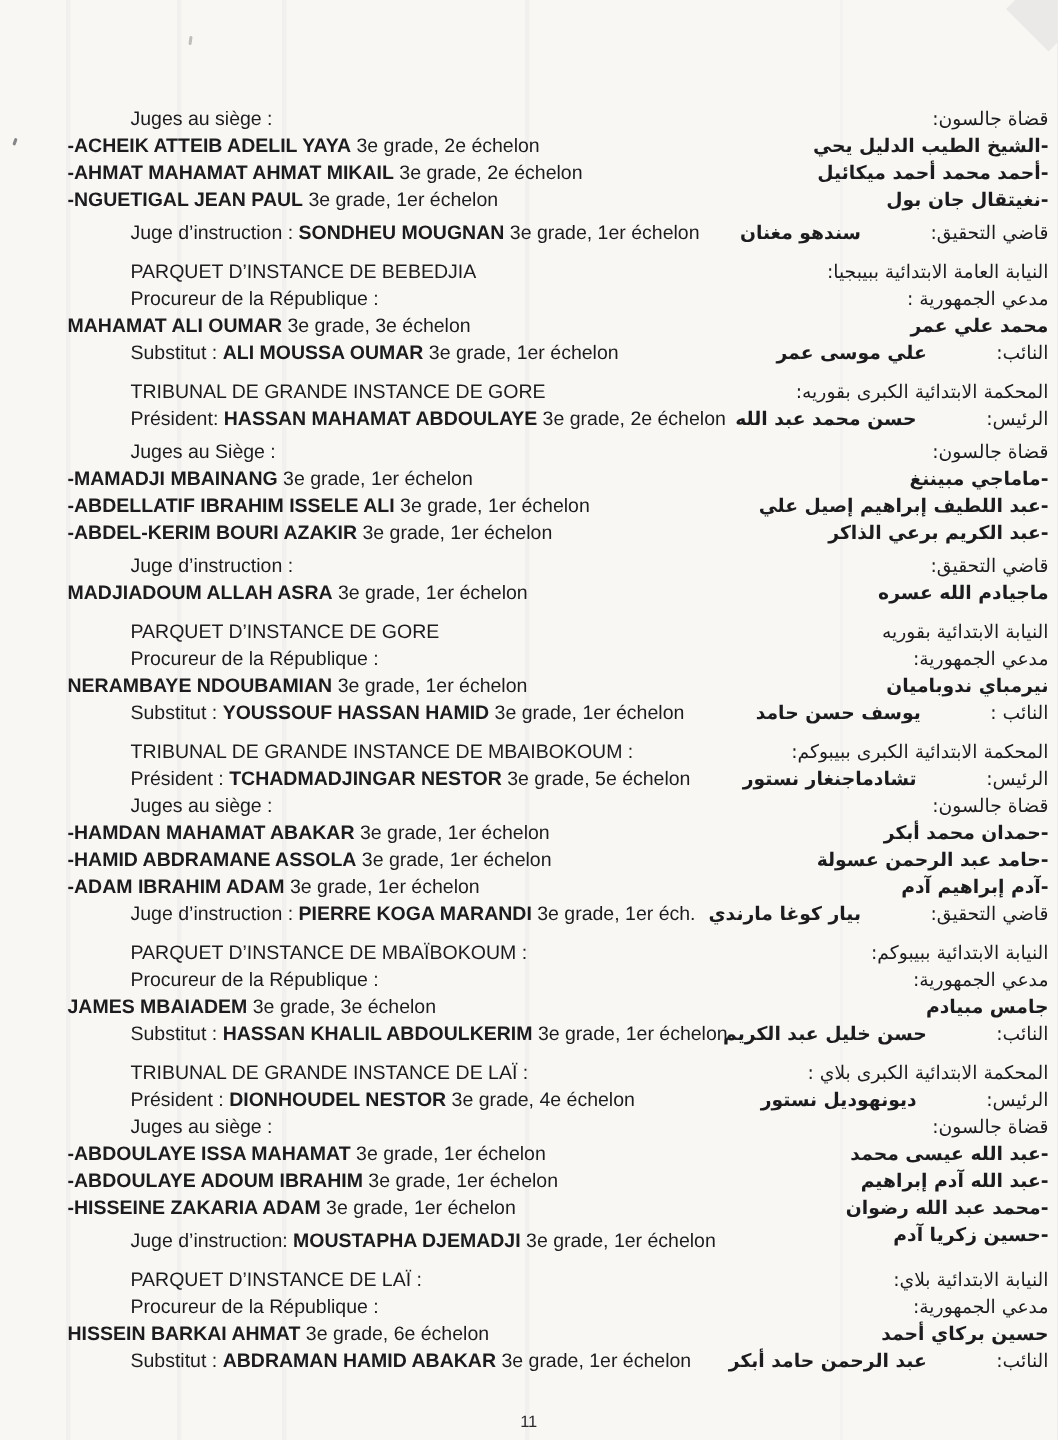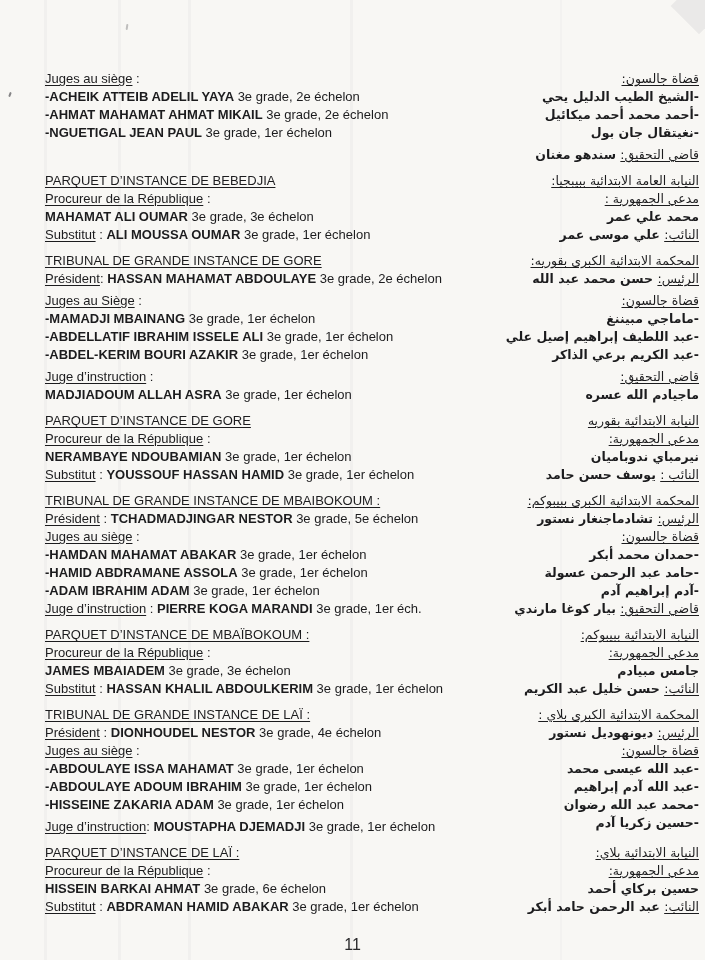--- a/index.html
+++ b/index.html
@@ -29,25 +29,25 @@
   .col-fr{width:414px;flex:none;}
   .col-ar{
     flex:1;min-width:0;
     direction:rtl;
     font-family:"DejaVu Sans",sans-serif;
   }
   .line{height:18px;line-height:18px;font-size:13px;white-space:nowrap;}
   .col-ar .line{font-size:12.5px;}
   .line.gap{margin-top:4px;}
   .seg.b{font-weight:bold;}
-  .seg.u{text-decoration:underline;text-underline-offset:2px;}
+  .seg.u{text-underline-offset:2px;margin-left:42px;}
 
   .footer{
     position:absolute;left:0;right:0;bottom:6px;
-    text-align:center;font-size:16px;color:#2a2a2c;
+    text-align:center;font-size:11px;color:#2a2a2c;
     font-family:"Liberation Sans",sans-serif;
   }
 </style>
 </head>
 <body>
 
 <div class="page">
   <div class="streak s1"></div>
   <div class="streak s2"></div>
   <div class="streak s3"></div>
@@ -57,20 +57,21 @@
   <div class="speck a"></div>
   <div class="speck b"></div>
 
   <div class="content" id="sections-root">
       <div class="section">
         <div class="col-fr">
           <div class="line"><span class="seg u">Juges au siège</span><span class="seg"> :</span></div>
           <div class="line"><span class="seg b">-ACHEIK ATTEIB ADELIL YAYA</span><span class="seg"> 3e grade, 2e échelon</span></div>
           <div class="line"><span class="seg b">-AHMAT MAHAMAT AHMAT MIKAIL</span><span class="seg"> 3e grade, 2e échelon</span></div>
           <div class="line"><span class="seg b">-NGUETIGAL JEAN PAUL</span><span class="seg"> 3e grade, 1er échelon</span></div>
+          <div class="line gap"><span class="seg u">Juge d’instruction</span><span class="seg"> : </span><span class="seg b">SONDHEU MOUGNAN</span><span class="seg"> 3e grade, 1er échelon</span></div>
         </div>
         <div class="col-ar" dir="rtl">
           <div class="line"><span class="seg u">قضاة جالسون:</span></div>
           <div class="line"><span class="seg b">-الشيخ الطيب الدليل يحي</span></div>
           <div class="line"><span class="seg b">-أحمد محمد أحمد ميكائيل</span></div>
           <div class="line"><span class="seg b">-نغيتقال جان بول</span></div>
           <div class="line gap"><span class="seg u">قاضي التحقيق:</span><span class="seg b"> سندهو مغنان</span></div>
         </div>
       </div>
       <div class="section">

